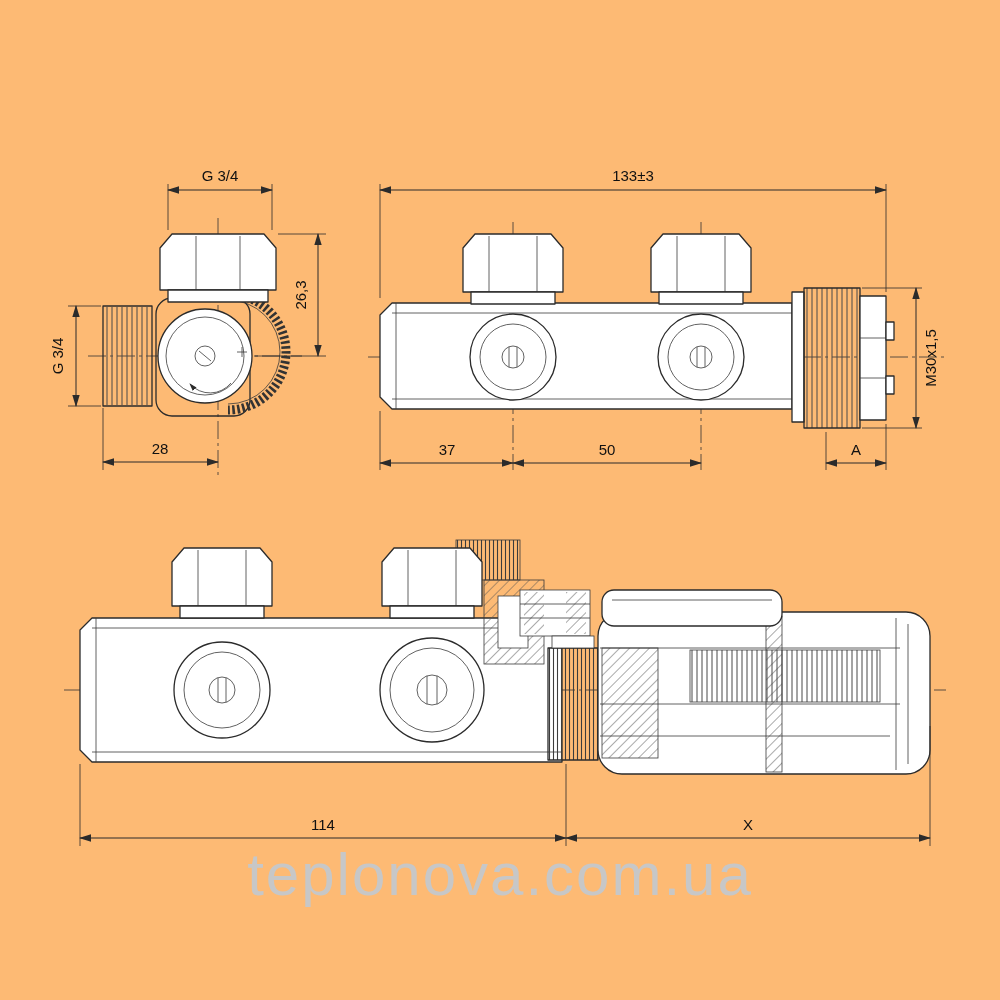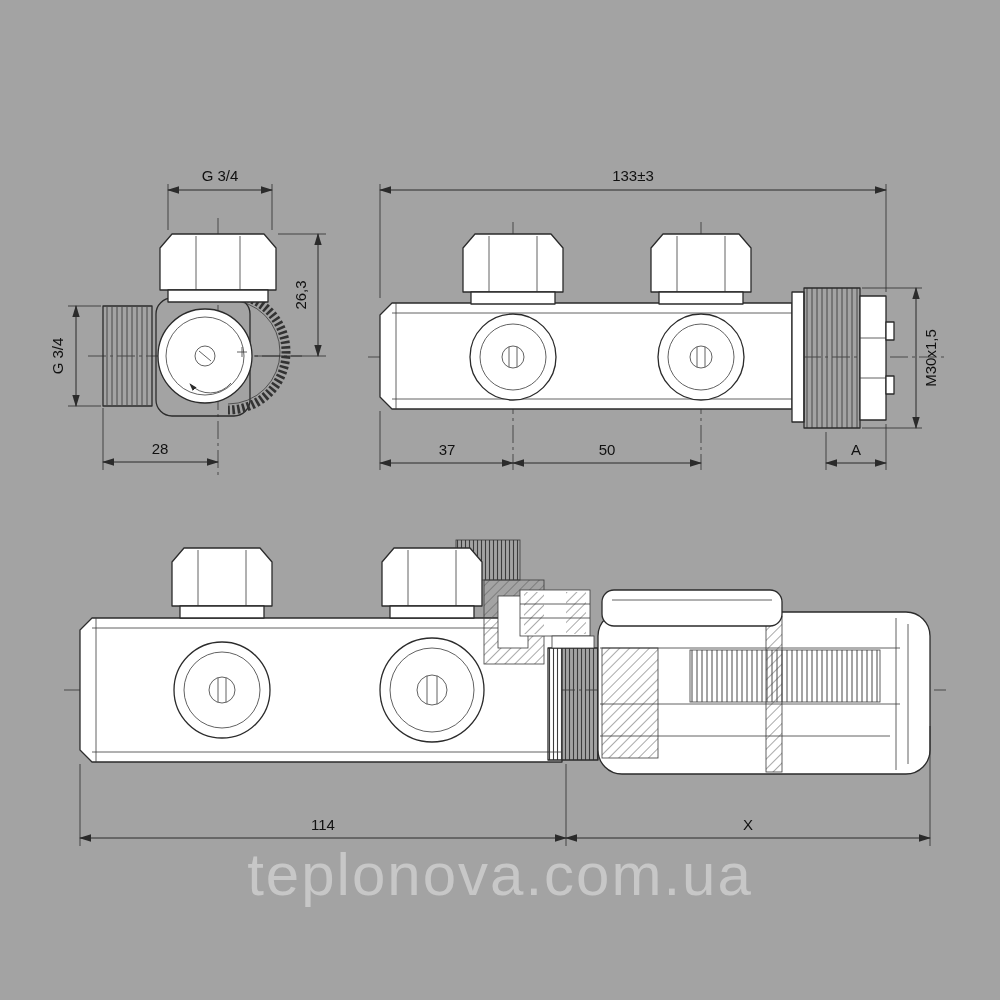--- a/index.html
+++ b/index.html
@@ -1,16 +1,16 @@
 <!DOCTYPE html>
 <html><head>
 <meta charset="utf-8">
 <style>
   html,body{margin:0;padding:0;background:#ffffff;}
-  .stage{position:relative;width:1000px;height:1000px;background:#a3a3a3;overflow:hidden;
+  .stage{position:relative;width:1000px;height:1000px;background:#fdba74;overflow:hidden;
          font-family:"Liberation Sans", sans-serif;}
   svg{display:block;}
   .ln{fill:none;stroke:#2b2b2b;stroke-width:1.3;stroke-linejoin:round;stroke-linecap:round;}
   .thin{fill:none;stroke:#3a3a3a;stroke-width:0.8;}
   .fillw{fill:#ffffff;}
   .ext{stroke:#2b2b2b;stroke-width:0.8;fill:none;}
   .dim{stroke:#2b2b2b;stroke-width:1;fill:none;}
   .cl{stroke:#333333;stroke-width:0.8;fill:none;stroke-dasharray:18 4 3 4;}
   .knurl{fill:none;stroke:#333;stroke-width:9;stroke-dasharray:2.6 2.4;}
   .dimtxt{font:15px "Liberation Sans", sans-serif;fill:#111;text-anchor:middle;}

